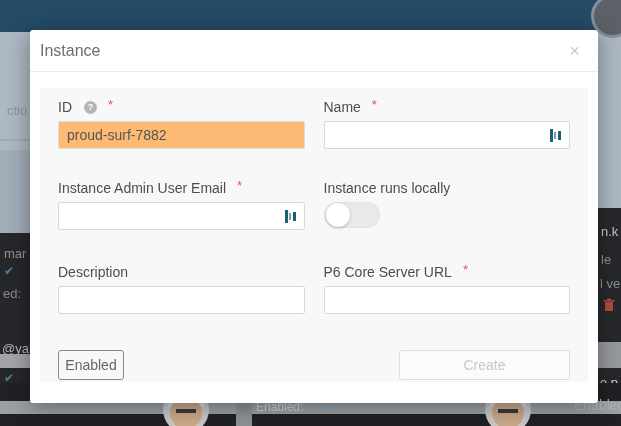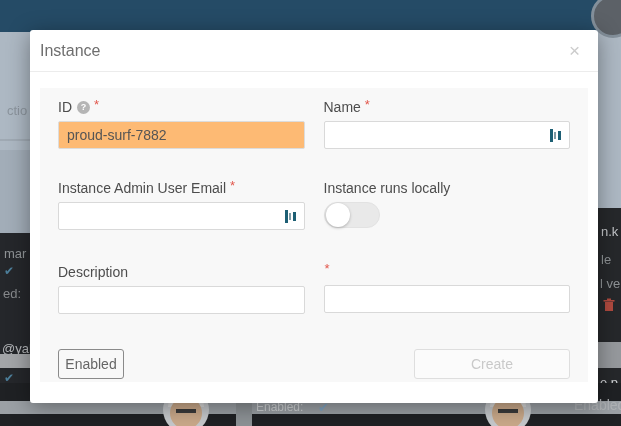--- a/index.html
+++ b/index.html
@@ -42,21 +42,21 @@
   }
   .modal-title{font-size:16px;color:#6e6e6e;padding-left:0;}
   .modal-close{font-size:19px;color:#cccccc;cursor:pointer;line-height:1;}
   .modal-body{padding:16px 10px 0 10px;}
   .panel{
     background:#f8f8f8;height:294px;padding:11px 18px 10px 18px;
     display:grid;grid-template-columns:1fr 1fr;column-gap:19px;align-content:start;
   }
   .cell{margin-bottom:31px;}
   .cell.last-row{margin-bottom:36px;}
-  .field-label{font-size:14px;color:#4d4d4d;margin-bottom:6px;display:flex;align-items:center;gap:3px;}
+  .field-label{font-size:14px;color:#4d4d4d;margin-bottom:6px;display:flex;align-items:center;gap:10px;}
   .req{color:#e2574c;font-size:13px;position:relative;top:-3px;margin-left:1px;}
   .help{
     width:13px;height:13px;border-radius:50%;background:#b5b5b5;color:#ffffff;
     font-size:9px;font-weight:bold;display:inline-flex;align-items:center;justify-content:center;
     margin-left:2px;cursor:pointer;
   }
   .tb{
     width:100%;height:28px;border:1px solid #d9d9d9;border-radius:2px;background:#ffffff;
     font-family:"Liberation Sans",sans-serif;font-size:14px;color:#555555;padding:0 8px;outline:none;
   }
@@ -71,21 +71,21 @@
     position:absolute;left:1px;top:0px;width:24px;height:24px;border-radius:50%;background:#ffffff;
     box-shadow:0 1px 3px rgba(0,0,0,0.25);
   }
   .footer-left{display:flex;align-items:flex-start;}
   .footer-right{display:flex;justify-content:flex-end;}
   .btn{
     height:30px;border-radius:3px;font-family:"Liberation Sans",sans-serif;font-size:14px;
     display:inline-flex;align-items:center;justify-content:center;cursor:pointer;background:transparent;
   }
   .btn-cancel{width:66px;border:1px solid #8a8a8a;color:#666666;}
-  .btn-create{width:156px;border:1px solid #dedede;color:#c9c9c9;background:#fbfbfb;cursor:default;}
+  .btn-create{width:171px;border:1px solid #dedede;color:#c9c9c9;background:#fbfbfb;cursor:default;}
 </style>
 </head>
 <body>
 
 <div class="stage">
 
   <div class="backdrop">
     <div class="bd-left-line"></div>
     <div class="bd-left-mid"></div>
     <span class="bd-frag" style="left:7px;top:103px;color:#8b949d;">ctio</span>
@@ -195,20 +195,21 @@
 
         <div class="cell">
           <div class="field-label">
             <span>Description</span>
           </div>
           <input class="tb" value="" style="">
         </div>
 
         <div class="cell last-row">
           <div class="field-label">
+            <span>P6 Core Server URL</span>
             <span class="req">*</span>
           </div>
           <input class="tb" value="" style="">
         </div>
 
         <div class="footer-left">
           <button class="btn btn-cancel">Enabled</button>
         </div>
         <div class="footer-right">
           <button class="btn btn-create" disabled="">Create</button>

